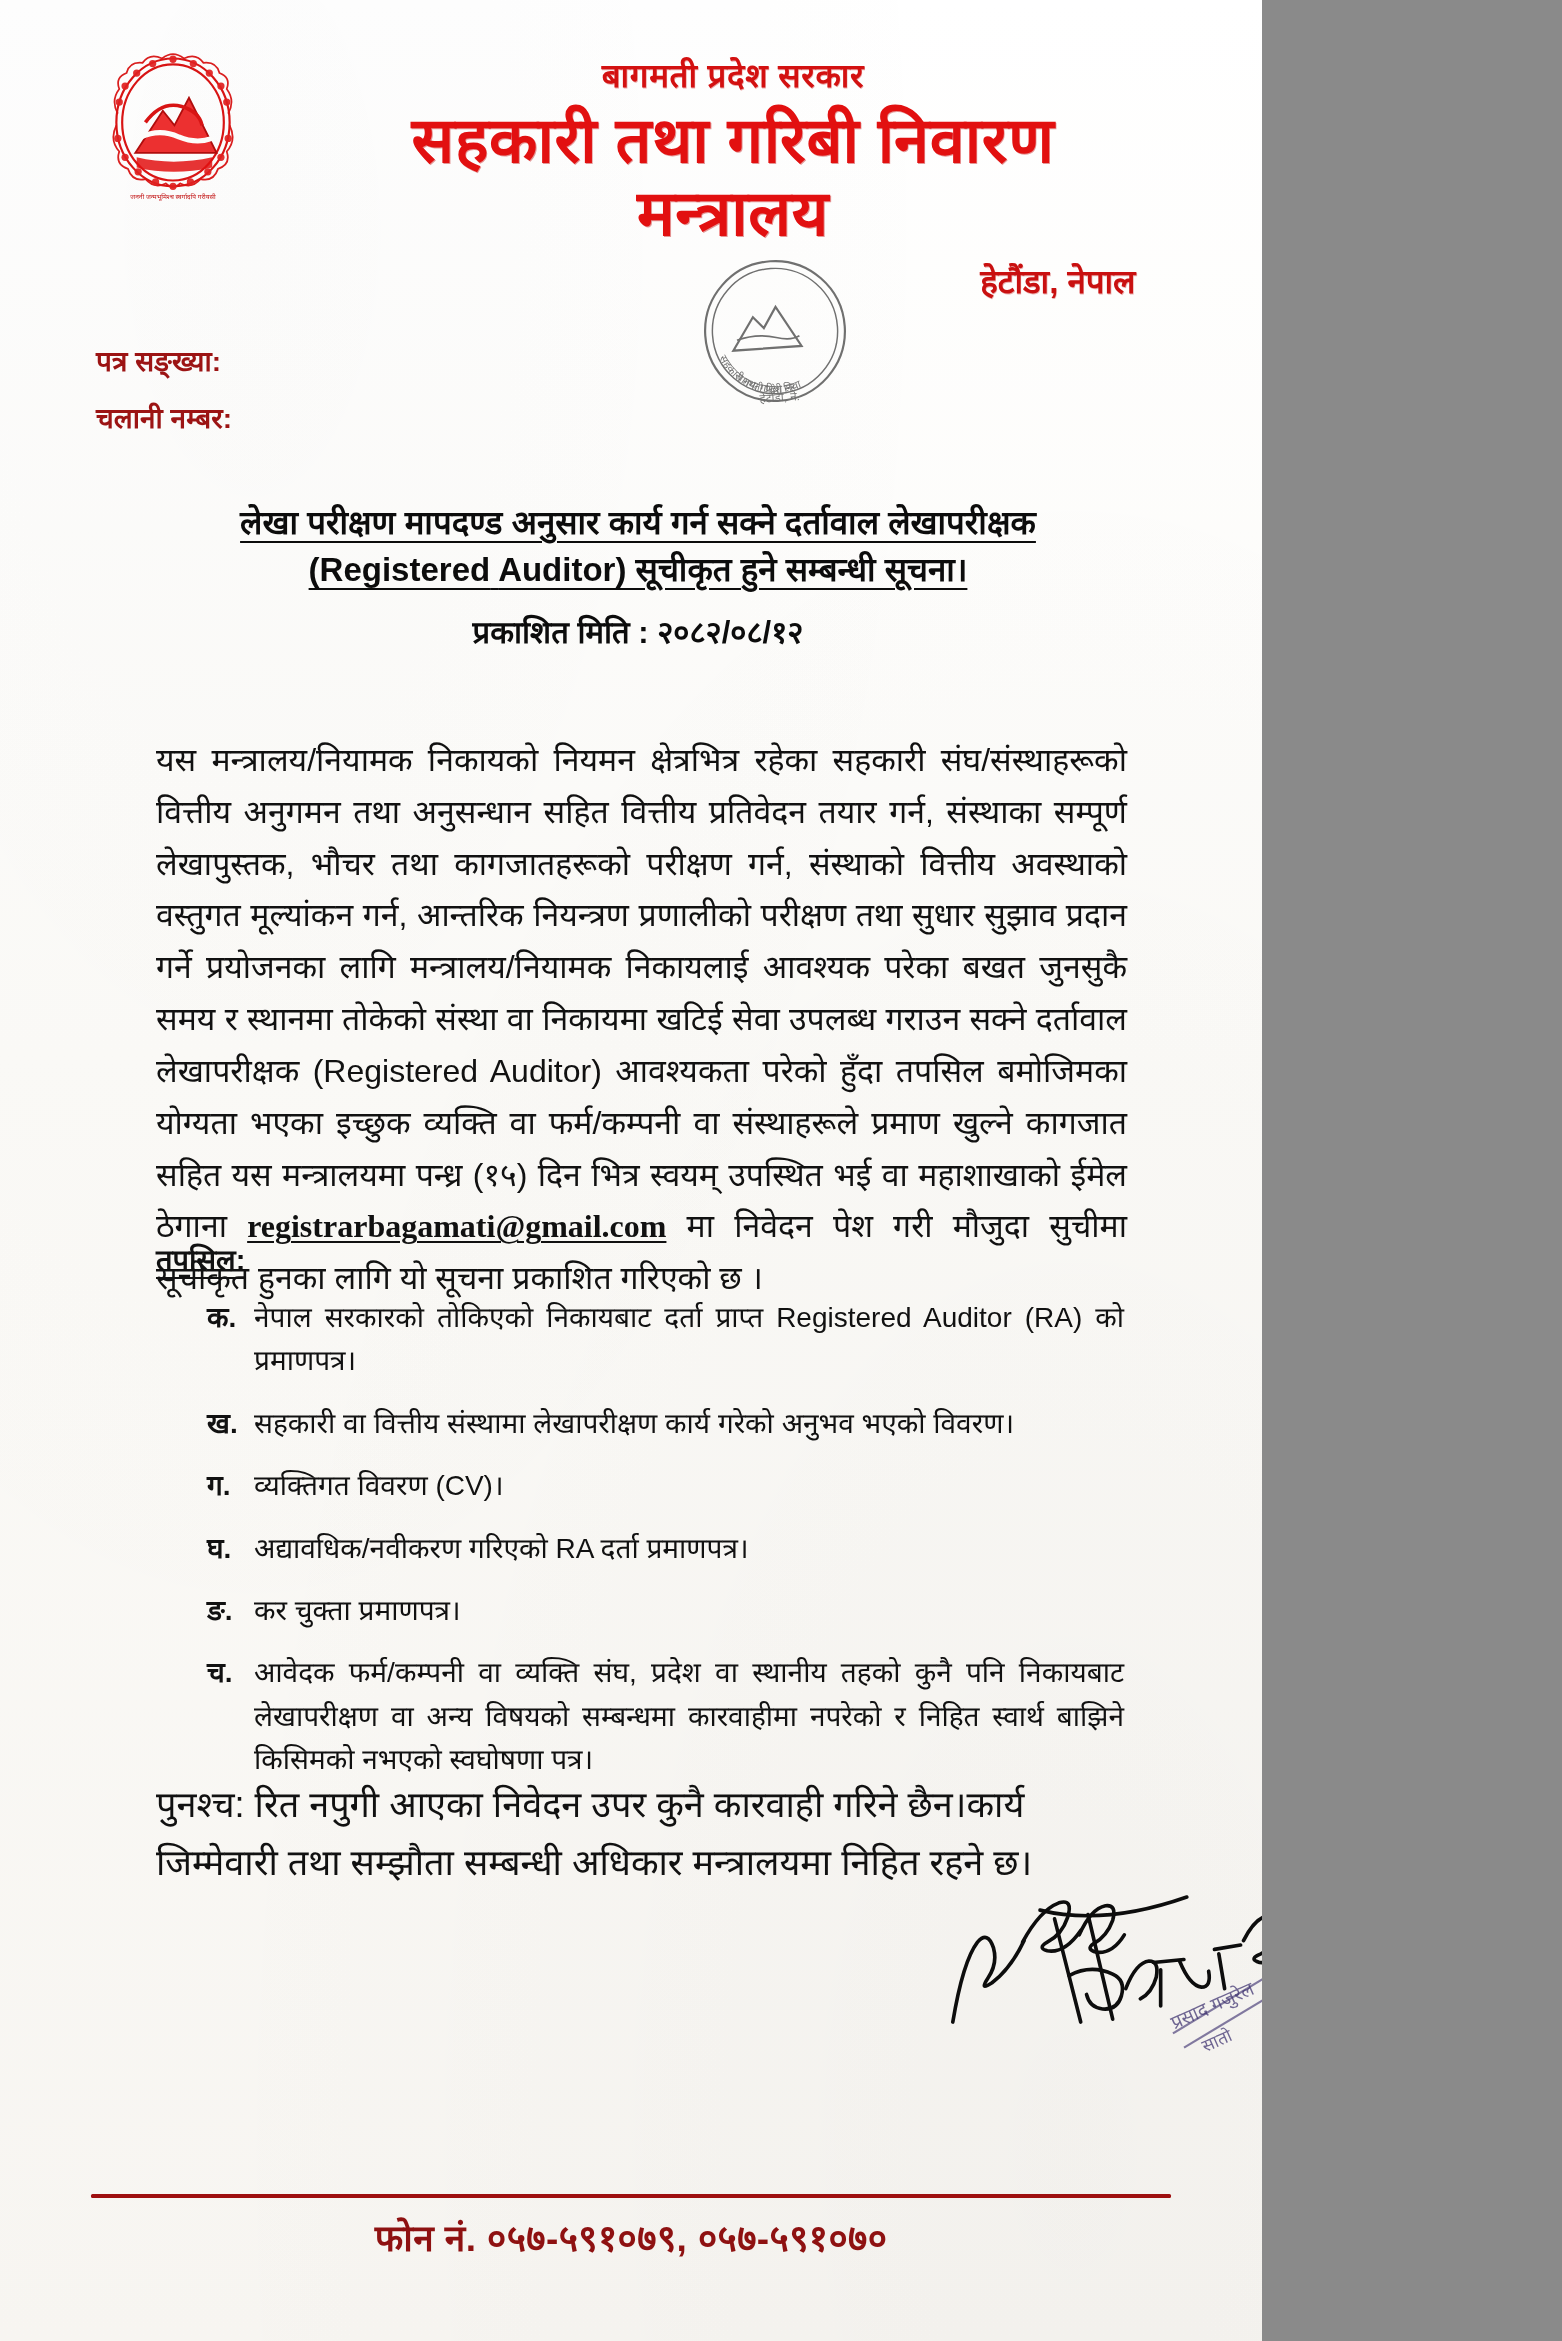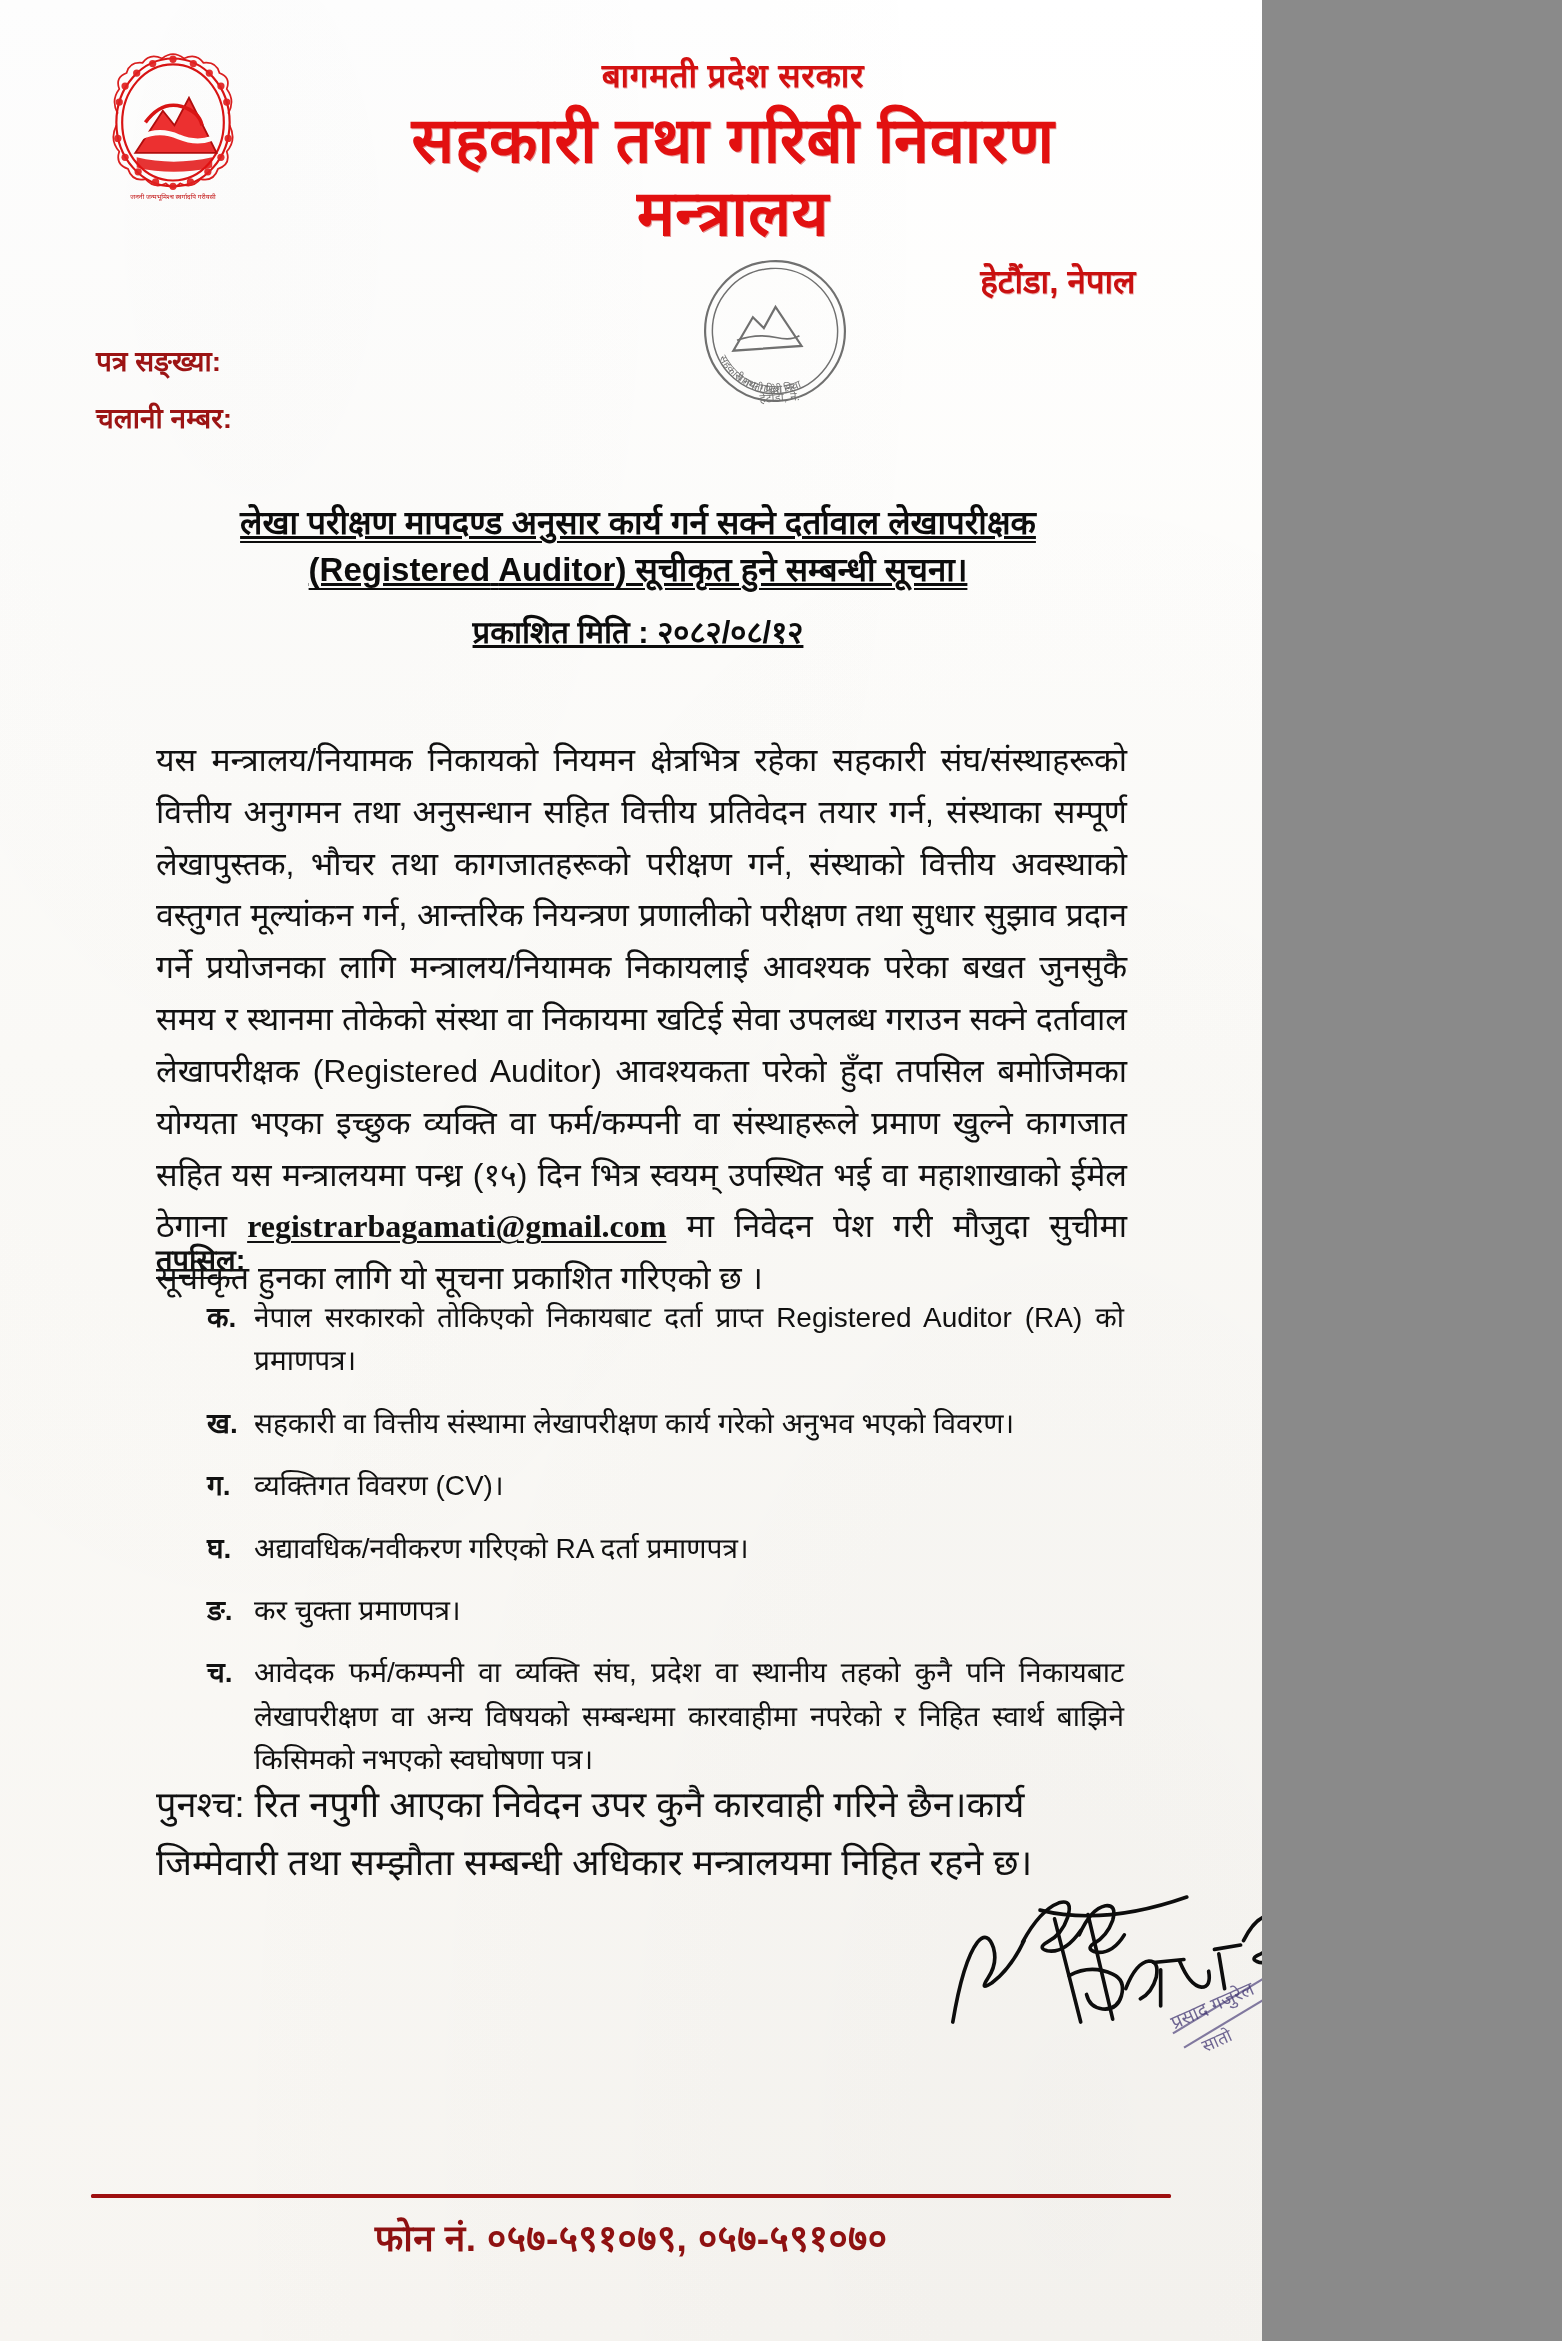--- a/index.html
+++ b/index.html
@@ -107,21 +107,20 @@
   .letter-meta .meta-row { margin-bottom: 29px; }
 
   
   .title-block {
     position: absolute;
     left: 145px;
     right: 131px;
     top: 500px;
     text-align: center;
     color: #0c0c0c;
-    text-decoration: underline;
   }
   .doc-title {
     font-size: 33px;
     font-weight: 700;
     line-height: 1.42;
     text-decoration: underline;
     text-underline-offset: 7.3px;
     text-decoration-thickness: 2.2px;
   }
   .pub-date {

